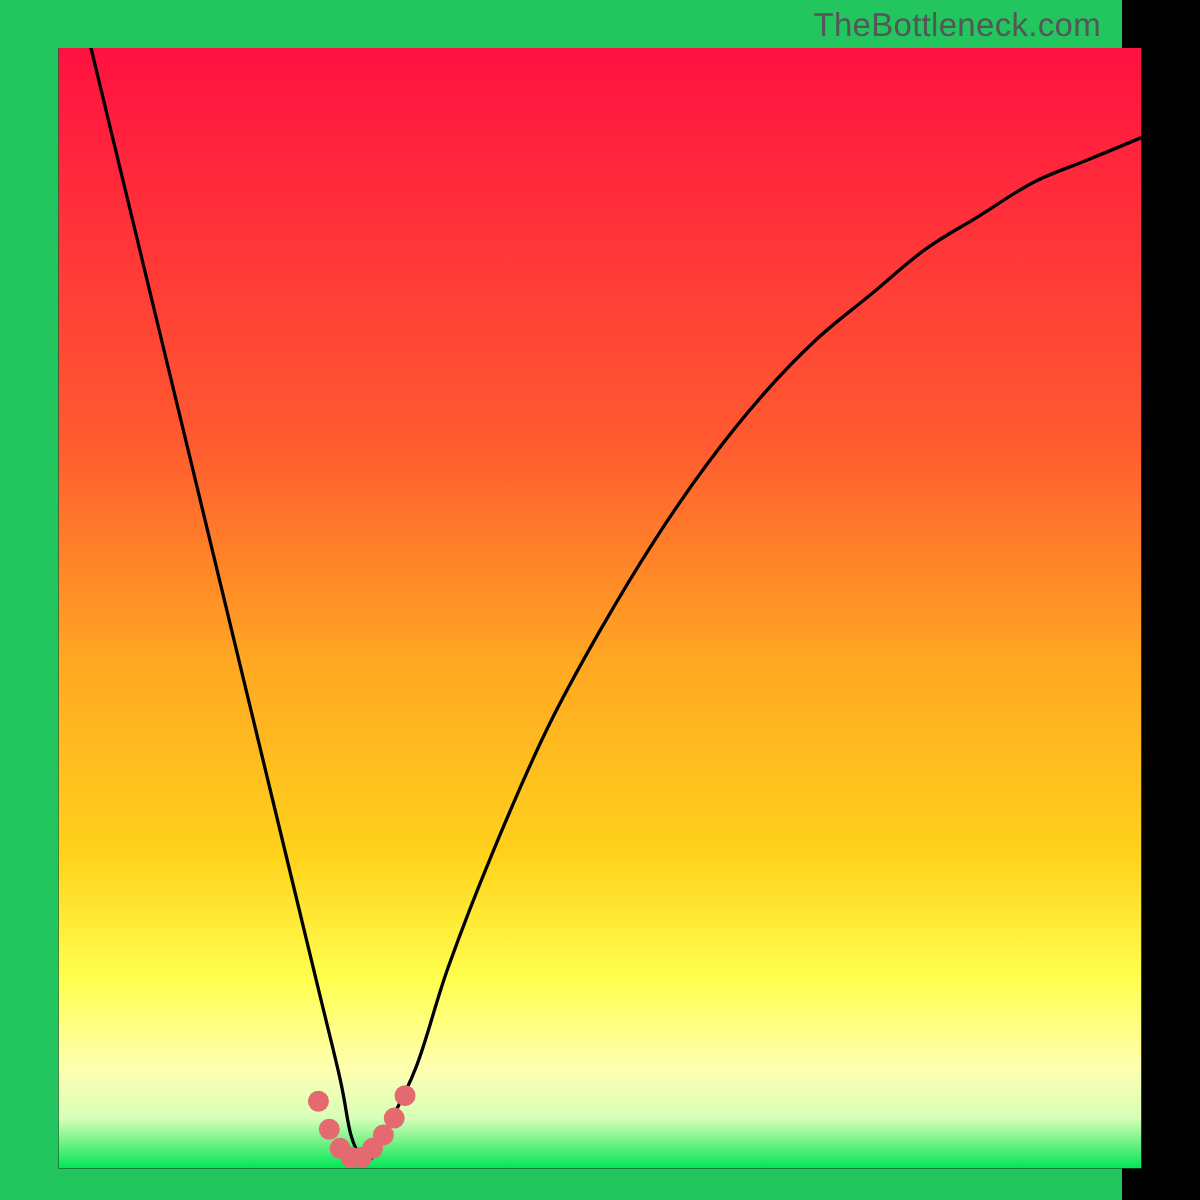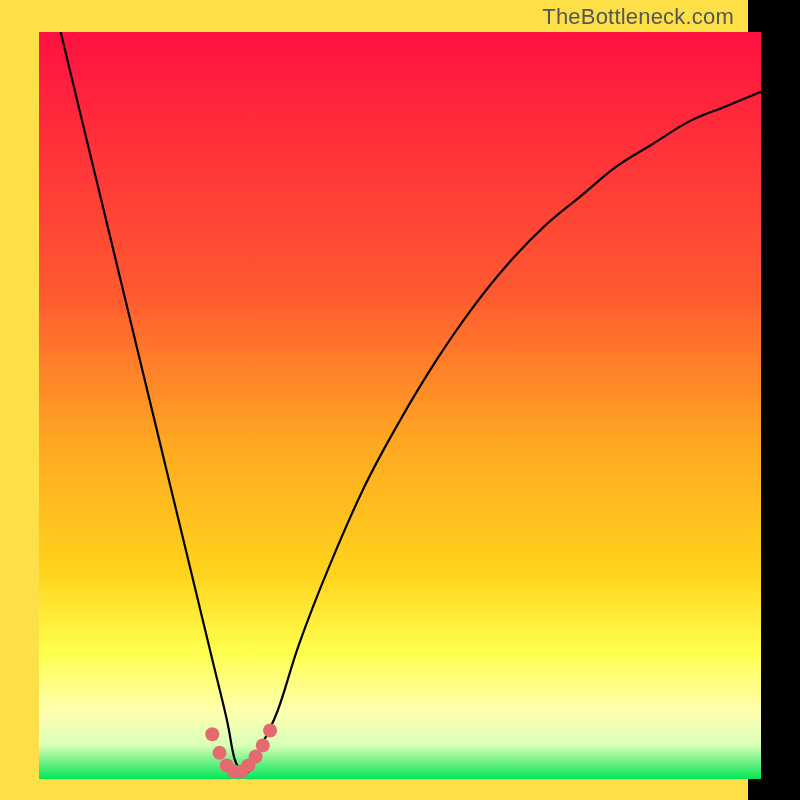--- a/index.html
+++ b/index.html
@@ -1,21 +1,21 @@
 <!DOCTYPE html>
 <html><head>
 <meta charset="utf-8">
 <style>
   * { margin: 0; padding: 0; box-sizing: border-box; }
   html, body { width: 800px; height: 800px; overflow: hidden; background: #000; }
   .stage {
     position: relative;
     width: 748px;
     height: 800px;
-    background: #fde047;
+    background: #22c55e;
   }
   .watermark {
     position: absolute;
     top: 4px;
     right: 14px;
     font-family: Arial, Helvetica, sans-serif;
     font-size: 22px;
     font-weight: 500;
     color: #565656;
     letter-spacing: 0.2px;

